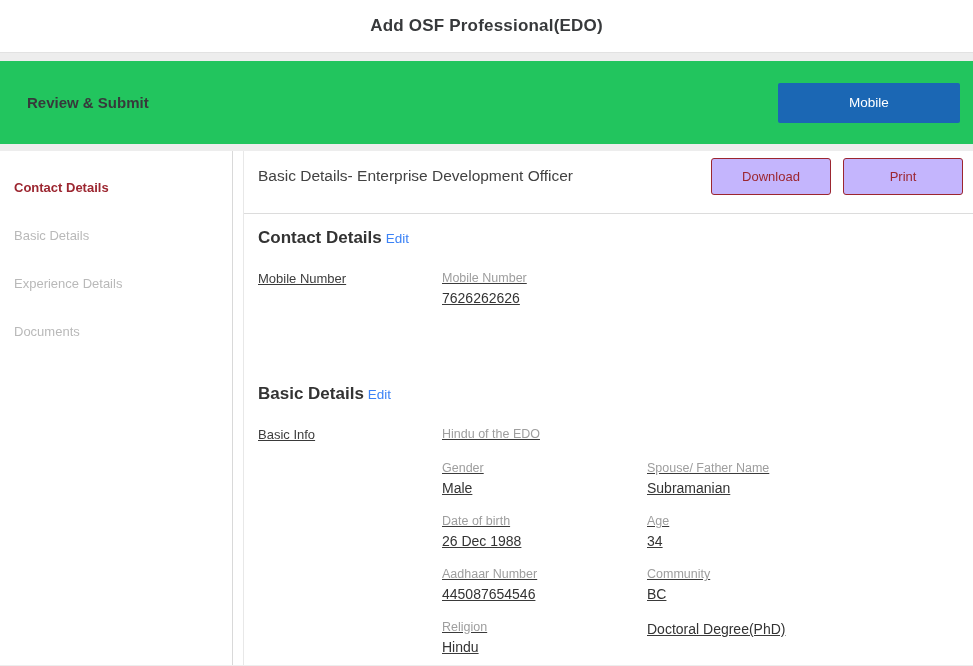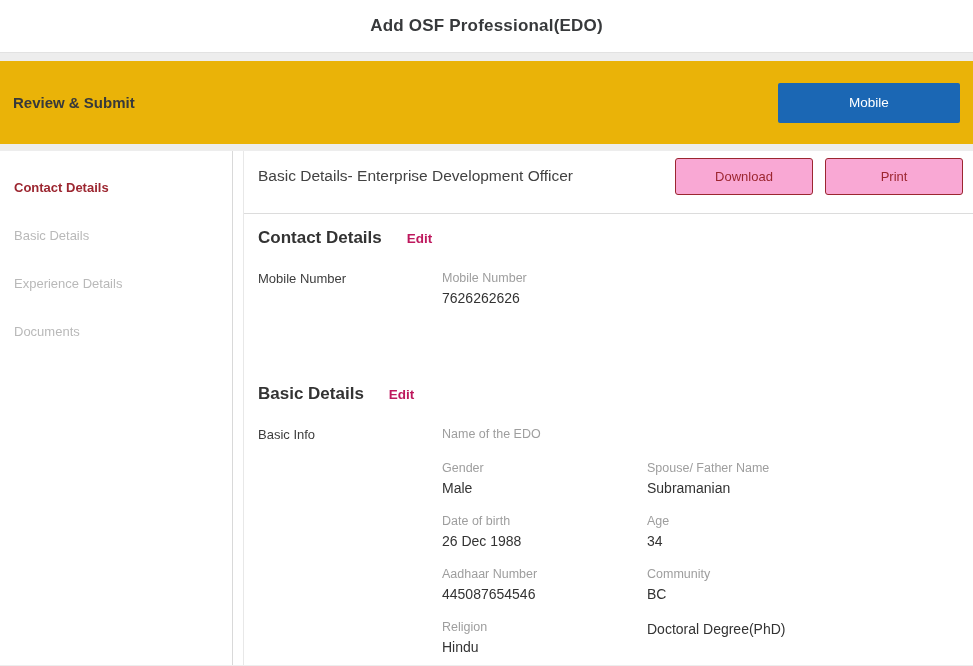--- a/index.html
+++ b/index.html
@@ -13,23 +13,23 @@
   }
   .top-bar {
     height: 53px; background: #fff;
     border-bottom: 1px solid #e2e2e2;
     display: flex; align-items: center; justify-content: center;
   }
   .top-bar h1 {
     font-size: 17px; font-weight: bold; color: #37393b; letter-spacing: 0.2px;
   }
   .review-bar {
-    margin-top: 8px; height: 83px; background: #eab308;
+    margin-top: 8px; height: 83px; background: #22c55e;
     display: flex; align-items: center; justify-content: space-between;
-    padding: 0 13px 0 13px;
+    padding: 0 13px 0 27px;
   }
   .review-bar .rtitle { font-size: 15px; font-weight: bold; color: #37393b; }
   .submit-btn {
     width: 182px; height: 40px;
     background: #1b67b4; color: #fff;
     border: none; border-radius: 2px;
     font-size: 13.5px; font-family: "Liberation Sans", sans-serif;
     cursor: pointer;
   }
   .content-row {
@@ -55,41 +55,41 @@
   .panel-header {
     height: 63px;
     display: flex; align-items: center;
     padding: 0 10px 12px 14px;
     border-bottom: 1px solid #dcdcdc;
   }
   .panel-header .ptitle {
     flex: 1; font-size: 15.5px; color: #424242;
   }
   .outline-btn {
-    width: 138px; height: 37px;
-    background: #f9a8d4; color: #9c2630;
+    width: 120px; height: 37px;
+    background: #c4b5fd; color: #9c2630;
     border: 1px solid #9c2630; border-radius: 3px;
     font-size: 13px; font-family: "Liberation Sans", sans-serif;
     cursor: pointer;
   }
   .outline-btn + .outline-btn { margin-left: 12px; }
   .sections { padding: 0 10px 0 14px; }
   .section-heading {
     display: flex; align-items: baseline;
   }
   .section-heading h2 {
     font-size: 17px; font-weight: bold; color: #333; line-height: 20px;
   }
   .edit-link {
-    margin-left: 25px; font-size: 13.5px; font-weight: bold;
-    color: #be185d; text-decoration: none; cursor: pointer;
+    margin-left: 4px; font-size: 13.5px; font-weight: normal;
+    color: #3b82f6; text-decoration: none; cursor: pointer;
   }
   .sec-contact .section-heading { margin-top: 14px; }
   .sec-basic  .section-heading { margin-top: 60px; }
-  .field-row { display: flex; margin-top: 23px; }
+  .field-row { display: flex; margin-top: 23px; text-decoration: underline; }
   .group-label {
     flex: 0 0 184px; font-size: 13px; color: #3d3d3d; line-height: 15px;
   }
   .fgrid { flex: 1; }
   .fgrid-row { display: flex; margin-bottom: 16px; }
   .fcell { width: 205px; }
   .fcell.wide { width: auto; flex: 1; }
   .flabel {
     font-size: 12.5px; color: #9e9e9e; line-height: 15px; margin-bottom: 3px;
   }
@@ -148,21 +148,21 @@
         <div class="section-heading">
           <h2>Basic Details</h2>
           <a class="edit-link">Edit</a>
         </div>
         <div class="field-row">
           <div class="group-label">Basic Info</div>
           <div class="fgrid">
 
             <div class="fgrid-row">
               <div class="fcell wide">
-                <div class="flabel">Name of the EDO</div>
+                <div class="flabel">Hindu of the EDO</div>
               </div>
             </div>
 
             <div class="fgrid-row">
               <div class="fcell">
                 <div class="flabel">Gender</div>
                 <div class="fvalue">Male</div>
               </div>
               <div class="fcell wide">
                 <div class="flabel">Spouse/ Father Name</div>

